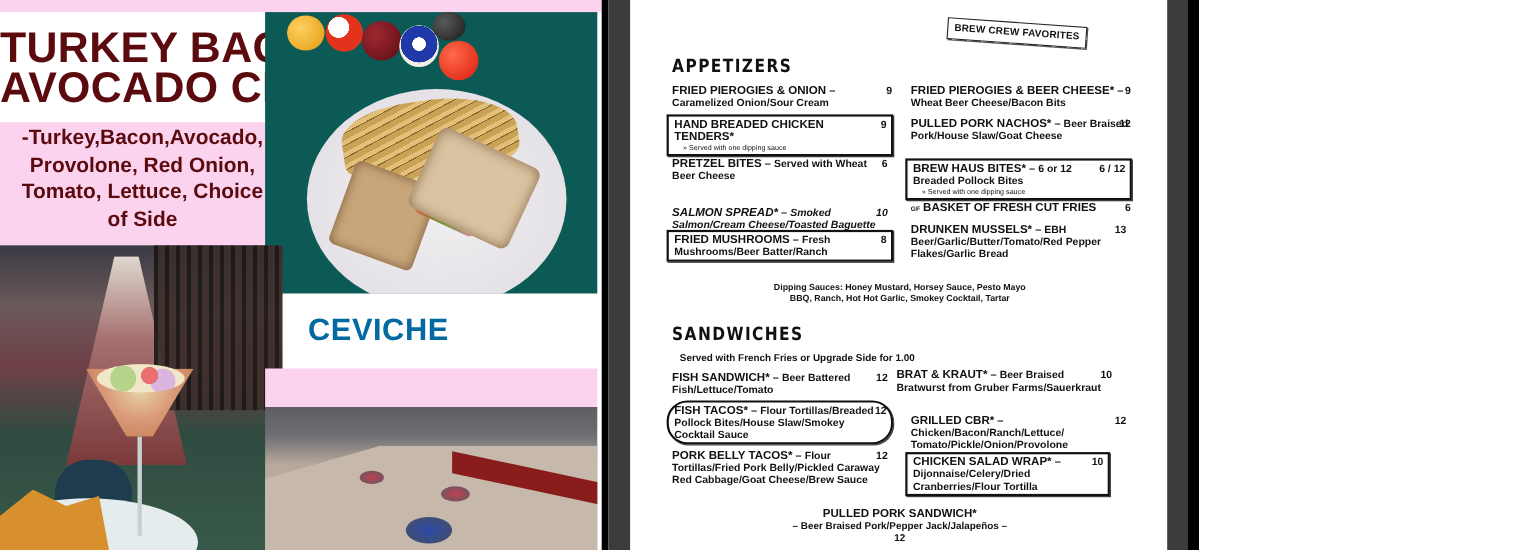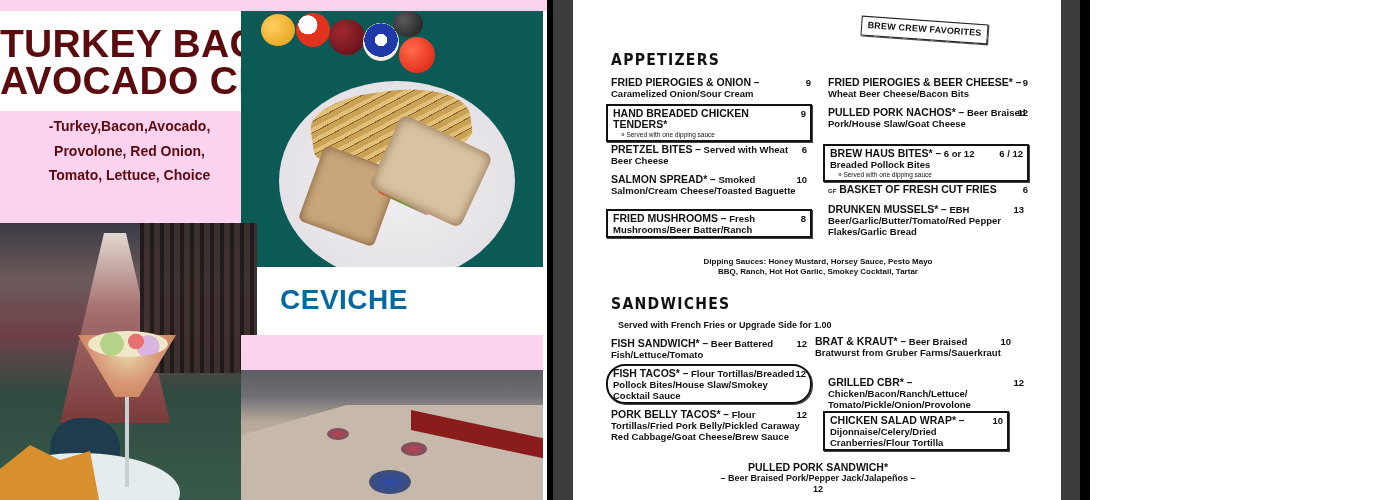--- a/index.html
+++ b/index.html
@@ -7,21 +7,21 @@
   body { position: relative; font-family: "Liberation Sans", sans-serif; }
 
   
   .collage { position: absolute; left: 0; top: 0; width: 547px; height: 500px; background: #ffffff; overflow: hidden; }
   .pink { background: #fbd3ef; }
   .top-pink { position: absolute; left: 0; top: 0; width: 547px; height: 11px; }
   .club-title { position: absolute; left: 0; top: 11px; width: 241px; height: 100px; background: #fff;
     color: #5b0a0e; font-weight: 700; font-size: 39px; line-height: 37px; text-align: center; padding-top: 14px; letter-spacing: 0.3px; }
   .club-title span { display: block; white-space: nowrap; }
   .club-desc { position: absolute; left: 0; top: 111px; width: 241px; height: 112px;
-    color: #5b0a0e; font-weight: 700; font-size: 14px; line-height: 24.5px; text-align: center; padding: 3px 0 0 18px; }
+    color: #5b0a0e; font-weight: 700; font-size: 19px; line-height: 24.5px; text-align: center; padding: 3px 0 0 18px; }
 
   .photo { position: absolute; overflow: hidden; }
   .photo-sandwich { left: 241px; top: 11px; width: 302px; height: 256px; background: #0c5a55; }
   .photo-sandwich .ball { position: absolute; border-radius: 50%; }
   .photo-sandwich .plate { position: absolute; left: 38px; top: 70px; width: 236px; height: 200px; border-radius: 50%;
     background: radial-gradient(ellipse at 50% 50%, #f2f0f2 0%, #e4e2e6 70%, #c9c7cf 100%); }
   .photo-sandwich .fries { position: absolute; left: 70px; top: 80px; width: 160px; height: 70px;
     background: repeating-linear-gradient(160deg, #c9a255 0 5px, #e2c07a 5px 9px, #8a6a30 9px 10px); border-radius: 40% 50% 30% 30%; transform: rotate(-8deg); }
   .photo-sandwich .bread1 { position: absolute; left: 68px; top: 145px; width: 80px; height: 80px; background: #c8a57a;
     transform: rotate(20deg); border-radius: 6px; box-shadow: inset 0 0 10px #7a5a3a; }
@@ -90,20 +90,21 @@
   <div class="top-pink pink"></div>
 
   <div class="club-title">
     <span>TURKEY BACON</span>
     <span>AVOCADO CLUB</span>
   </div>
   <div class="club-desc pink">
     <div>-Turkey,Bacon,Avocado,</div>
     <div>Provolone, Red Onion,</div>
     <div>Tomato, Lettuce, Choice</div>
+    <div>of Side</div>
   </div>
 
   <div class="photo photo-sandwich">
     <div class="ball" style="left:20px;top:3px;width:34px;height:32px;background:radial-gradient(circle at 35% 35%,#ffd060,#e29a10);"></div>
     <div class="ball" style="left:55px;top:2px;width:34px;height:34px;background:radial-gradient(circle at 35% 35%,#fff 0 30%,#e3331d 31%);"></div>
     <div class="ball" style="left:88px;top:8px;width:36px;height:36px;background:radial-gradient(circle at 35% 35%,#a02830,#5a0c14);"></div>
     <div class="ball" style="left:122px;top:12px;width:36px;height:38px;background:radial-gradient(circle at 50% 45%,#fff 0 22%,#1f3aa8 23% 60%,#f3efe5 61%);"></div>
     <div class="ball" style="left:152px;top:0px;width:30px;height:26px;background:radial-gradient(circle at 35% 35%,#5a5a5a,#1a1a1a);"></div>
     <div class="ball" style="left:158px;top:26px;width:36px;height:36px;background:radial-gradient(circle at 35% 35%,#ff6a4a,#d91c0c);"></div>
     <div class="plate"></div>
@@ -158,21 +159,21 @@
     <span class="name">HAND BREADED CHICKEN TENDERS*</span><br>
     <div class="note">» Served with one dipping sauce</div>
     <span class="price">9</span>
   </div>
   <div class="item" style="left:38px;top:144px;width:196px;">
     <span class="name">PRETZEL BITES</span>
     <span class="dash">–</span>
     <span class="desc-inline desc">Served with Wheat Beer Cheese</span>
     <span class="price">6</span>
   </div>
-  <div class="item" style="left:38px;top:174px;width:196px;">
+  <div class="item" style="left:38px;top:188px;width:196px;font-style:italic;">
     <span class="name">SALMON SPREAD*</span>
     <span class="dash">–</span>
     <span class="desc" style="display:inline;">Smoked Salmon/Cream Cheese/Toasted Baguette</span>
     <span class="price">10</span>
   </div>
   <div class="item boxed" style="left:33px;top:209px;width:206px;">
     <span class="name">FRIED MUSHROOMS</span>
     <span class="dash">–</span>
     <span class="desc">Fresh Mushrooms/Beer Batter/Ranch</span>
     <span class="price">8</span>

